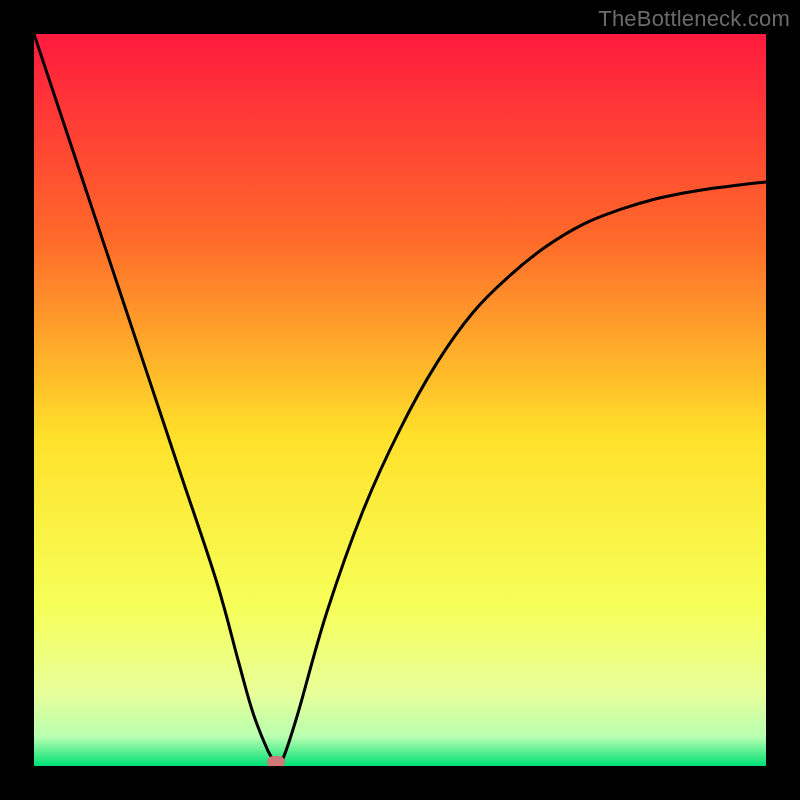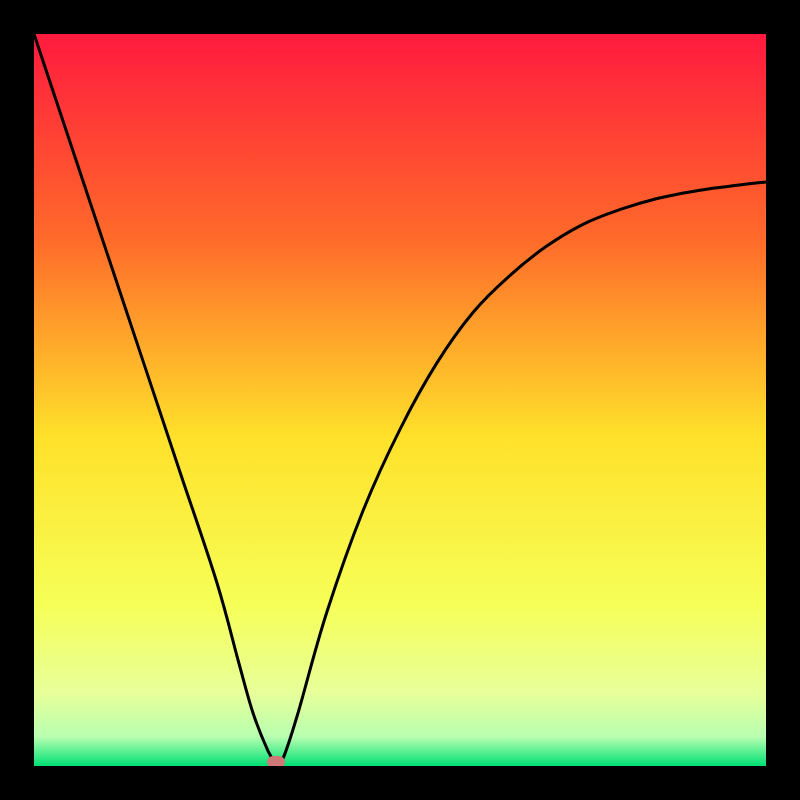--- a/index.html
+++ b/index.html
@@ -72,13 +72,14 @@
       <rect x="0" y="0" width="732" height="732" fill="url(#bg-grad)"></rect>
     </svg>
 
     <svg class="curve-svg" viewBox="0 0 732 732" preserveAspectRatio="none">
       <path id="curve-path" d="M 0.0 0.0 C 6.6 19.8, 23.4 70.3, 36.6 109.8 C 49.8 149.3, 60.0 180.1, 73.2 219.6 C 86.4 259.1, 96.6 289.9, 109.8 329.4 C 123.0 368.9, 133.2 399.7, 146.4 439.2 C 159.6 478.7, 172.5 514.7, 183.0 549.0 C 193.5 583.3, 198.4 605.8, 205.0 629.5 C 211.5 653.2, 214.3 664.9, 219.6 680.8 C 224.9 696.6, 230.3 708.8, 234.2 717.4 C 238.2 725.9, 240.2 726.4, 241.6 728.3 C 242.9 727.7, 244.9 733.2, 248.9 724.7 C 252.8 716.1, 255.6 707.1, 263.5 680.8 C 271.4 654.4, 280.9 615.2, 292.8 578.3 C 304.7 541.4, 316.2 508.7, 329.4 475.8 C 342.6 442.9, 352.8 421.6, 366.0 395.3 C 379.2 368.9, 389.4 350.5, 402.6 329.4 C 415.8 308.3, 426.0 294.0, 439.2 278.2 C 452.4 262.3, 462.6 253.4, 475.8 241.6 C 489.0 229.7, 499.2 221.5, 512.4 212.3 C 525.6 203.1, 535.8 196.9, 549.0 190.3 C 562.2 183.7, 572.4 180.3, 585.6 175.7 C 598.8 171.1, 609.0 168.0, 622.2 164.7 C 635.4 161.4, 645.6 159.6, 658.8 157.4 C 672.0 155.1, 682.2 154.0, 695.4 152.3 C 708.6 150.5, 725.4 148.7, 732.0 147.9" fill="none" stroke="#000000" stroke-width="3" stroke-linecap="round"></path>
     </svg>
 
     <div id="marker" class="marker" style="left: 232.56px; top: 722.34px; background: rgb(207, 120, 120);"></div>
   </div>
 
+  <div class="watermark">TheBottleneck.com</div>
 </div>
 
 </body></html>

